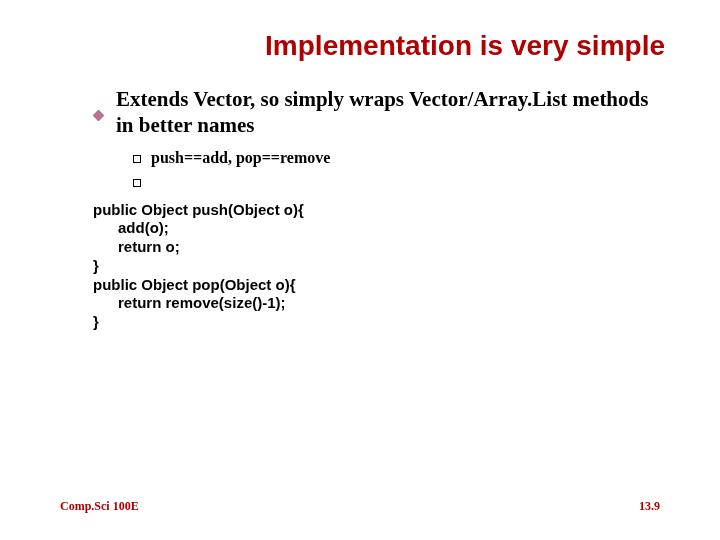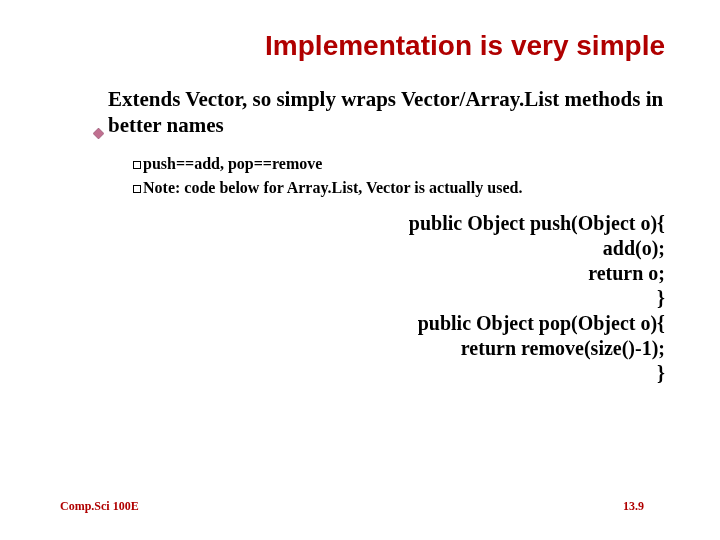--- a/index.html
+++ b/index.html
@@ -17,23 +17,23 @@
       font-weight: bold;
       color: #b00000;
       margin-bottom: 24px;
       text-align: right;
     }
     .bullet-wrap {
       margin-left: 38px;
     }
     .bullet-row {
       display: flex;
-      align-items: flex-end;
-      gap: 4px;
-      margin-bottom: 16px;
+      align-items: center;
+      gap: 12px;
+      margin-bottom: 10px;
     }
     .diamond-icon {
       width: 11px;
       height: 11px;
       margin-top: 7px;
       flex-shrink: 0;
     }
     .bullet-text {
       font-size: 21px;
       font-weight: bold;
@@ -41,50 +41,49 @@
       line-height: 1.25;
     }
     .sub-list {
       margin-left: 40px;
       margin-top: 8px;
       margin-bottom: 14px;
     }
     .sub-row {
       display: flex;
       align-items: flex-start;
-      gap: 2px;
+      gap: 10px;
       margin-bottom: 6px;
     }
     .square-icon {
       width: 8px;
       height: 8px;
       border: 1px solid #000;
       flex-shrink: 0;
       margin-top: 6px;
     }
     .sub-text {
       font-size: 16px;
       font-weight: bold;
       color: #000;
     }
     .code-block {
-      font-family: Liberation Serif, serif;
-      font-size: 20px;
+      font-family: Liberation Sans, sans-serif;
+      font-size: 15px;
       font-weight: bold;
       color: #000;
       white-space: pre;
       margin-left: 38px;
       line-height: 1.25;
-      text-align: right;
     }
     .footer {
       position: absolute;
       bottom: 26px;
       left: 60px;
-      right: 76px;
+      right: 60px;
       display: flex;
       justify-content: space-between;
       font-size: 12px;
       font-weight: bold;
       color: #b00000;
       font-family: "Times New Roman", serif;
     }
   </style>
 </head>
 <body>
@@ -99,21 +98,20 @@
     <div class="bullet-text">Extends Vector, so simply wraps Vector/Array.List methods in better names</div>
   </div>
 
   <div class="sub-list">
     <div class="sub-row">
       <div class="square-icon"></div>
       <div class="sub-text">push==add, pop==remove</div>
     </div>
     <div class="sub-row">
       <div class="square-icon"></div>
-      <div class="sub-text">Note: code below for Array.List, Vector is actually used.</div>
     </div>
   </div>
 </div>
 
 <div class="code-block">public Object push(Object o){
       add(o);
       return o;
 }
 public Object pop(Object o){
       return remove(size()-1);

